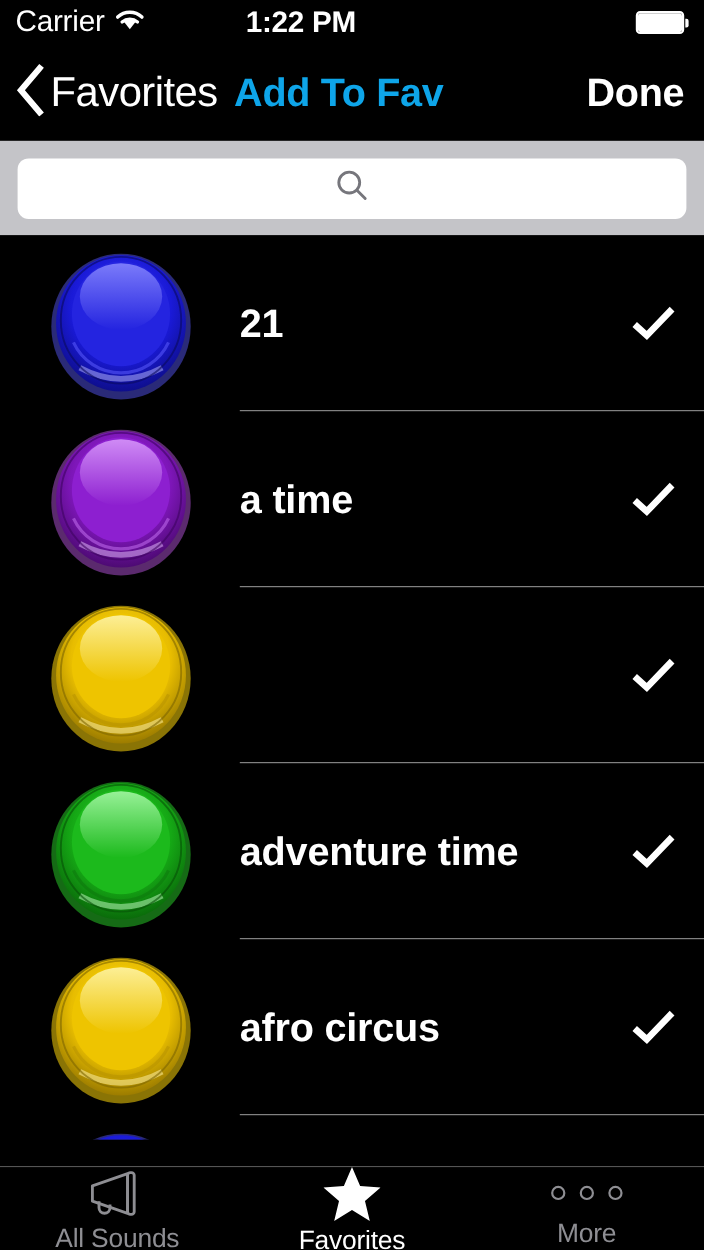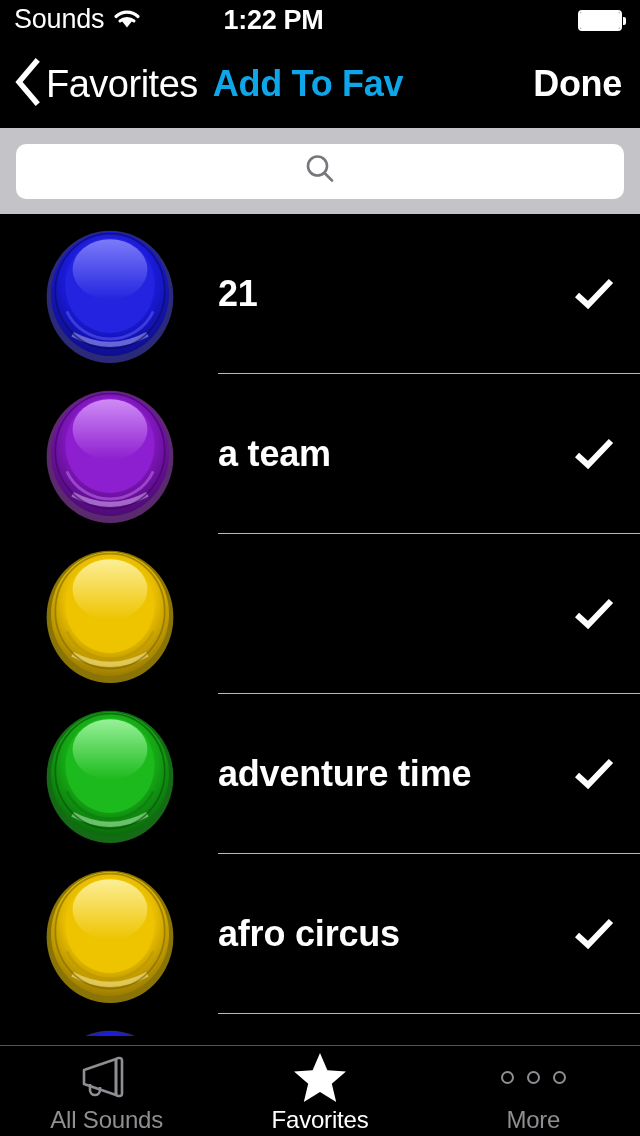--- a/index.html
+++ b/index.html
@@ -120,21 +120,21 @@
     font-size:36px; color:#fff; letter-spacing:-0.2px;font-weight:bold;
   }
   .row-check {
     position:absolute; right:26px; top:0; height:160px;
     display:flex; align-items:center;
   }
   .row-check svg { display:block; }
 
   
   .tabbar {
-    position:absolute; bottom:0; left:0; width:640px; height:91px;
+    position:absolute; bottom:0; left:0; width:640px; height:76px;
     background:#000; border-top:1px solid #555;
     display:flex;
   }
   .tab {
     flex:1; display:flex; flex-direction:column;
     align-items:center; justify-content:center; gap:6px;
     cursor:pointer; padding-top:6px;
   }
   .tab-icon { height:46px; display:flex; align-items:center; justify-content:center; }
   .tab-label { font-size:24px; letter-spacing:-0.2px; }
@@ -146,21 +146,21 @@
     border:2px solid #8e8e93; background:transparent;
   }
 </style>
 </head>
 <body>
 
 <div class="phone">
 
   <div class="statusbar">
     <div class="sb-left">
-      <span class="sb-carrier">Sounds</span>
+      <span class="sb-carrier">Carrier</span>
       <span class="sb-wifi">
         <svg width="30" height="22" viewBox="0 0 30 22">
           <path d="M15 20.5 L9.5 13.5 A9 9 0 0 1 20.5 13.5 Z" fill="#fff"></path>
           <path d="M4 9.5 A16 16 0 0 1 26 9.5" stroke="#fff" stroke-width="3.2" fill="none" stroke-linecap="round"></path>
           <path d="M8 14 A11 11 0 0 1 22 14" stroke="#fff" stroke-width="3" fill="none" stroke-linecap="round"></path>
         </svg>
       </span>
     </div>
     <div class="sb-time">1:22 PM</div>
     <div class="sb-battery">
@@ -246,21 +246,21 @@
           </defs>
           <ellipse cx="50" cy="52" rx="44" ry="46" fill="#5b2a6e"></ellipse>
           <ellipse cx="50" cy="50" rx="41" ry="43" fill="url(#g1a)"></ellipse>
           <ellipse cx="50" cy="44" rx="31" ry="33" fill="#8d1fd0"></ellipse>
           <ellipse cx="50" cy="33" rx="26" ry="21" fill="url(#g1b)"></ellipse>
           <path d="M20 62 A33 33 0 0 0 80 62" stroke="#c36ef0" stroke-width="2" fill="none" opacity=".55"></path>
           <path d="M24 78 Q50 92 76 78" stroke="#e8c2ff" stroke-width="3.5" fill="none" opacity=".5"></path>
           <ellipse cx="50" cy="48" rx="38" ry="40" fill="none" stroke="#3d0460" stroke-width="1.2" opacity=".6"></ellipse>
         </svg>
       </div>
-      <div class="row-label">a team</div>
+      <div class="row-label">a time</div>
       <div class="row-check">
         <svg width="40" height="32" viewBox="0 0 40 32">
           <polyline points="3,17 14,27 37,3" stroke="#fff" stroke-width="6" fill="none"></polyline>
         </svg>
       </div>
       <div class="row-sep"></div>
     </div>
 
     <div class="row">
       <div class="btnicon">

